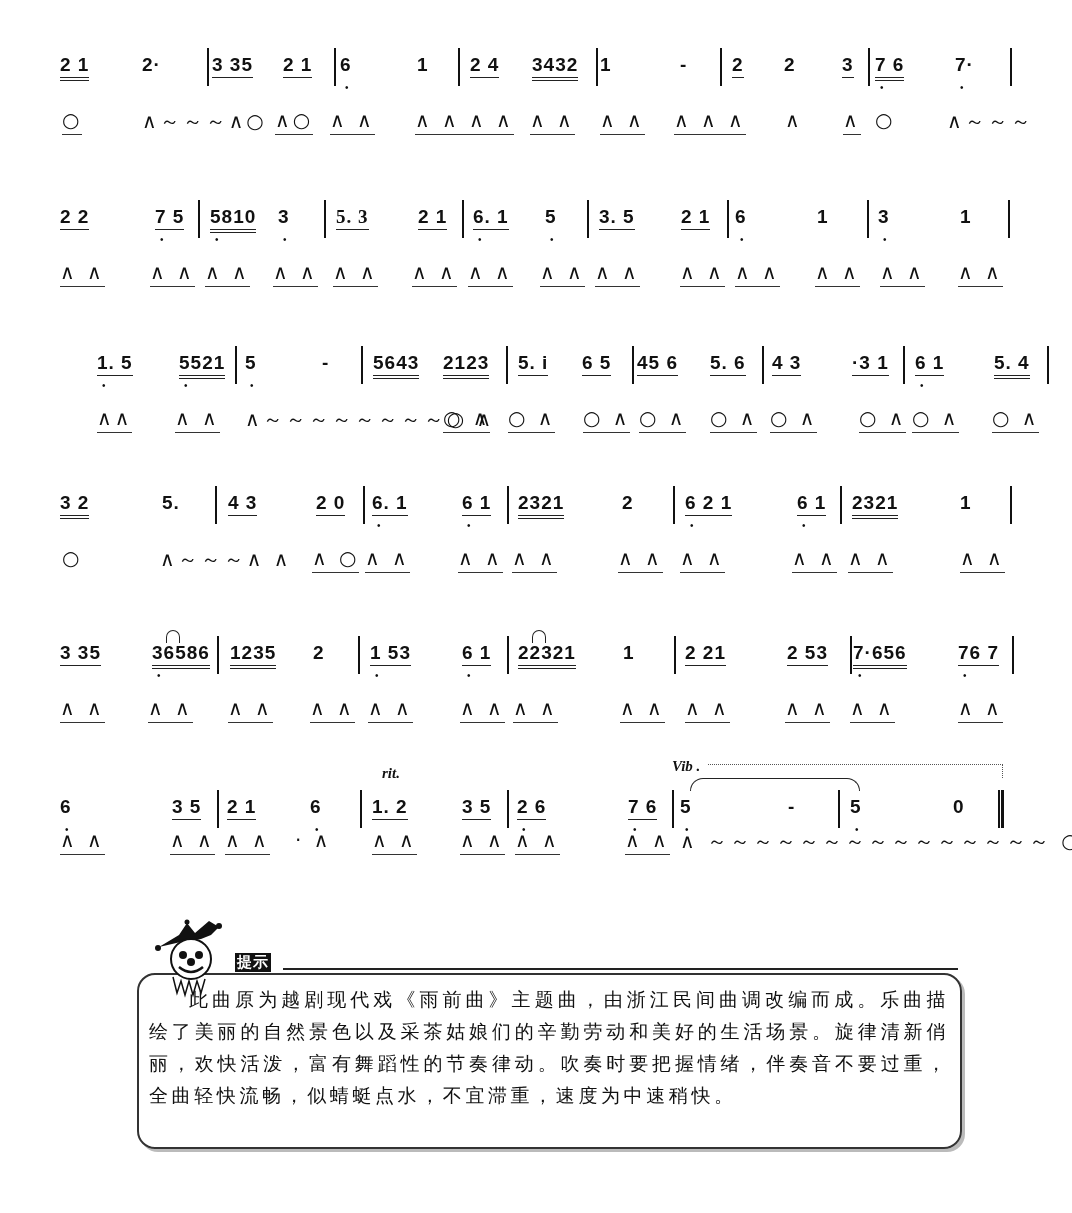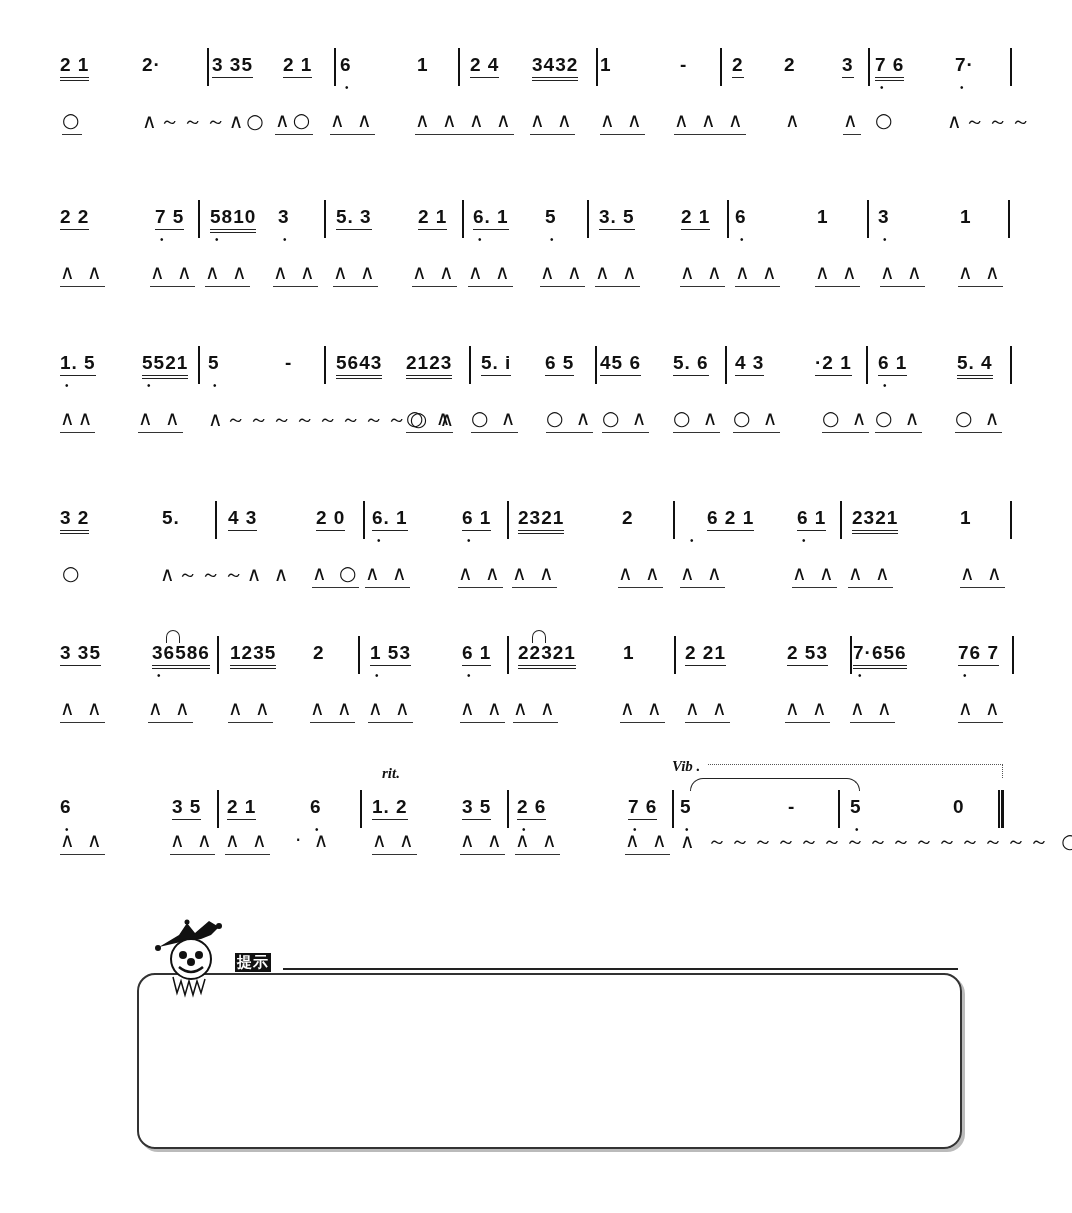--- a/index.html
+++ b/index.html
@@ -99,21 +99,21 @@
         <div class="notes-row" style="top: 0px;">
           <span class="tok note u1" style="left: 0px;">2 2</span>
           <span class="tok note u1" style="left: 95px;">7 5</span>
           <span class="tok" style="left: 100px; top: 34px; font-size: 10px;">•</span>
           <div class="bar" style="left: 138px;"></div>
           <span class="tok note u2" style="left: 150px;">5810</span>
           <span class="tok" style="left: 155px; top: 34px; font-size: 10px;">•</span>
           <span class="tok note" style="left: 218px;">3</span>
           <span class="tok" style="left: 223px; top: 34px; font-size: 10px;">•</span>
           <div class="bar" style="left: 264px;"></div>
-          <span class="tok note u1" style="left: 276px;">5. 3</span>
+          <span class="tok note u1" style="left: 276px; font-family: Liberation Serif, serif;">5. 3</span>
           <span class="tok note u1" style="left: 358px;">2 1</span>
           <div class="bar" style="left: 402px;"></div>
           <span class="tok note u1" style="left: 413px;">6. 1</span>
           <span class="tok" style="left: 418px; top: 34px; font-size: 10px;">•</span>
           <span class="tok note" style="left: 485px;">5</span>
           <span class="tok" style="left: 490px; top: 34px; font-size: 10px;">•</span>
           <div class="bar" style="left: 527px;"></div>
           <span class="tok note u1" style="left: 539px;">3. 5</span>
           <span class="tok note u1" style="left: 621px;">2 1</span>
           <div class="bar" style="left: 667px;"></div>
@@ -136,42 +136,42 @@
           <span class="tok tech u1" style="left: 408px;">∧ ∧</span>
           <span class="tok tech u1" style="left: 480px;">∧ ∧</span>
           <span class="tok tech u1" style="left: 535px;">∧ ∧</span>
           <span class="tok tech u1" style="left: 620px;">∧ ∧</span>
           <span class="tok tech u1" style="left: 675px;">∧ ∧</span>
           <span class="tok tech u1" style="left: 755px;">∧ ∧</span>
           <span class="tok tech u1" style="left: 820px;">∧ ∧</span>
           <span class="tok tech u1" style="left: 898px;">∧ ∧</span>
         </div>
       </div>
-      <div class="system" style="top: 346px; height: 100px;">
+      <div class="system" style="top: 346px; height: 100px; margin-left: 37px;">
         <div class="notes-row" style="top: 0px;">
           <span class="tok note u1" style="left: 0px;">1. 5</span>
           <span class="tok" style="left: 5px; top: 34px; font-size: 10px;">•</span>
           <span class="tok note u2" style="left: 82px;">5521</span>
           <span class="tok" style="left: 87px; top: 34px; font-size: 10px;">•</span>
           <div class="bar" style="left: 138px;"></div>
           <span class="tok note" style="left: 148px;">5</span>
           <span class="tok" style="left: 153px; top: 34px; font-size: 10px;">•</span>
           <span class="tok note" style="left: 225px;">-</span>
           <div class="bar" style="left: 264px;"></div>
           <span class="tok note u2" style="left: 276px;">5643</span>
           <span class="tok note u2" style="left: 346px;">2123</span>
           <div class="bar" style="left: 409px;"></div>
           <span class="tok note u1" style="left: 421px;">5. i</span>
           <span class="tok note u1" style="left: 485px;">6 5</span>
           <div class="bar" style="left: 535px;"></div>
           <span class="tok note u1" style="left: 540px;">45 6</span>
           <span class="tok note u1" style="left: 613px;">5. 6</span>
           <div class="bar" style="left: 665px;"></div>
           <span class="tok note u1" style="left: 675px;">4 3</span>
-          <span class="tok note u1" style="left: 755px;">·2 1</span>
+          <span class="tok note u1" style="left: 755px;">·3 1</span>
           <div class="bar" style="left: 806px;"></div>
           <span class="tok note u1" style="left: 818px;">6 1</span>
           <span class="tok" style="left: 823px; top: 34px; font-size: 10px;">•</span>
           <span class="tok note u2" style="left: 897px;">5. 4</span>
           <div class="bar" style="left: 950px;"></div>
         </div>
         <div class="tech-row" style="top: 58px;">
           <span class="tok tech u1" style="left: 0px;">∧∧</span>
           <span class="tok tech u1" style="left: 78px;">∧ ∧</span>
           <span class="tok tech" style="left: 148px;">∧～～～～～～～～○ ∧</span>
@@ -179,37 +179,37 @@
           <span class="tok tech u1" style="left: 411px;">○ ∧</span>
           <span class="tok tech u1" style="left: 486px;">○ ∧</span>
           <span class="tok tech u1" style="left: 542px;">○ ∧</span>
           <span class="tok tech u1" style="left: 613px;">○ ∧</span>
           <span class="tok tech u1" style="left: 673px;">○ ∧</span>
           <span class="tok tech u1" style="left: 762px;">○ ∧</span>
           <span class="tok tech u1" style="left: 815px;">○ ∧</span>
           <span class="tok tech u1" style="left: 895px;">○ ∧</span>
         </div>
       </div>
-      <div class="system" style="top: 486px; height: 100px; margin-top: 15px;">
+      <div class="system" style="top: 486px; height: 100px;">
         <div class="notes-row" style="top: 0px;">
           <span class="tok note u2" style="left: 0px;">3 2</span>
           <span class="tok note" style="left: 102px;">5.</span>
           <div class="bar" style="left: 155px;"></div>
           <span class="tok note u1" style="left: 168px;">4 3</span>
           <span class="tok note u1" style="left: 256px;">2 0</span>
           <div class="bar" style="left: 303px;"></div>
           <span class="tok note u1" style="left: 312px;">6. 1</span>
           <span class="tok" style="left: 317px; top: 34px; font-size: 10px;">•</span>
           <span class="tok note u1" style="left: 402px;">6 1</span>
           <span class="tok" style="left: 407px; top: 34px; font-size: 10px;">•</span>
           <div class="bar" style="left: 447px;"></div>
           <span class="tok note u2" style="left: 458px;">2321</span>
           <span class="tok note" style="left: 562px;">2</span>
           <div class="bar" style="left: 613px;"></div>
-          <span class="tok note u1" style="left: 647px;">6 2  1</span>
+          <span class="tok note u1" style="left: 625px;">6 2  1</span>
           <span class="tok" style="left: 630px; top: 34px; font-size: 10px;">•</span>
           <span class="tok note u1" style="left: 737px;">6 1</span>
           <span class="tok" style="left: 742px; top: 34px; font-size: 10px;">•</span>
           <div class="bar" style="left: 780px;"></div>
           <span class="tok note u2" style="left: 792px;">2321</span>
           <span class="tok note" style="left: 900px;">1</span>
           <div class="bar" style="left: 950px;"></div>
         </div>
         <div class="tech-row" style="top: 58px;">
           <span class="tok tech" style="left: 2px;">○</span>
@@ -324,14 +324,15 @@
       <circle cx="70" cy="9" r="3" fill="#111"></circle>
       <circle cx="38" cy="5" r="2.5" fill="#111"></circle>
       <ellipse cx="42" cy="42" rx="20" ry="20" fill="#fff" stroke="#111" stroke-width="2"></ellipse>
       <circle cx="34" cy="38" r="4" fill="#111"></circle>
       <circle cx="50" cy="38" r="4" fill="#111"></circle>
       <circle cx="42" cy="45" r="4" fill="#111"></circle>
       <path d="M30 50 Q42 60 54 50" stroke="#111" stroke-width="2.5" fill="none"></path>
       <path d="M24 60 L28 76 L32 64 L36 78 L40 64 L44 78 L48 64 L52 76 L56 62" stroke="#111" stroke-width="1.5" fill="none"></path>
     </svg>
     <span class="tip-label">提示</span>
+    <div class="tip-text">此曲原为越剧现代戏《雨前曲》主题曲，由浙江民间曲调改编而成。乐曲描绘了美丽的自然景色以及采茶姑娘们的辛勤劳动和美好的生活场景。旋律清新俏丽，欢快活泼，富有舞蹈性的节奏律动。吹奏时要把握情绪，伴奏音不要过重，全曲轻快流畅，似蜻蜓点水，不宜滞重，速度为中速稍快。</div>
   </div>
 </div>
 
 </body></html>

